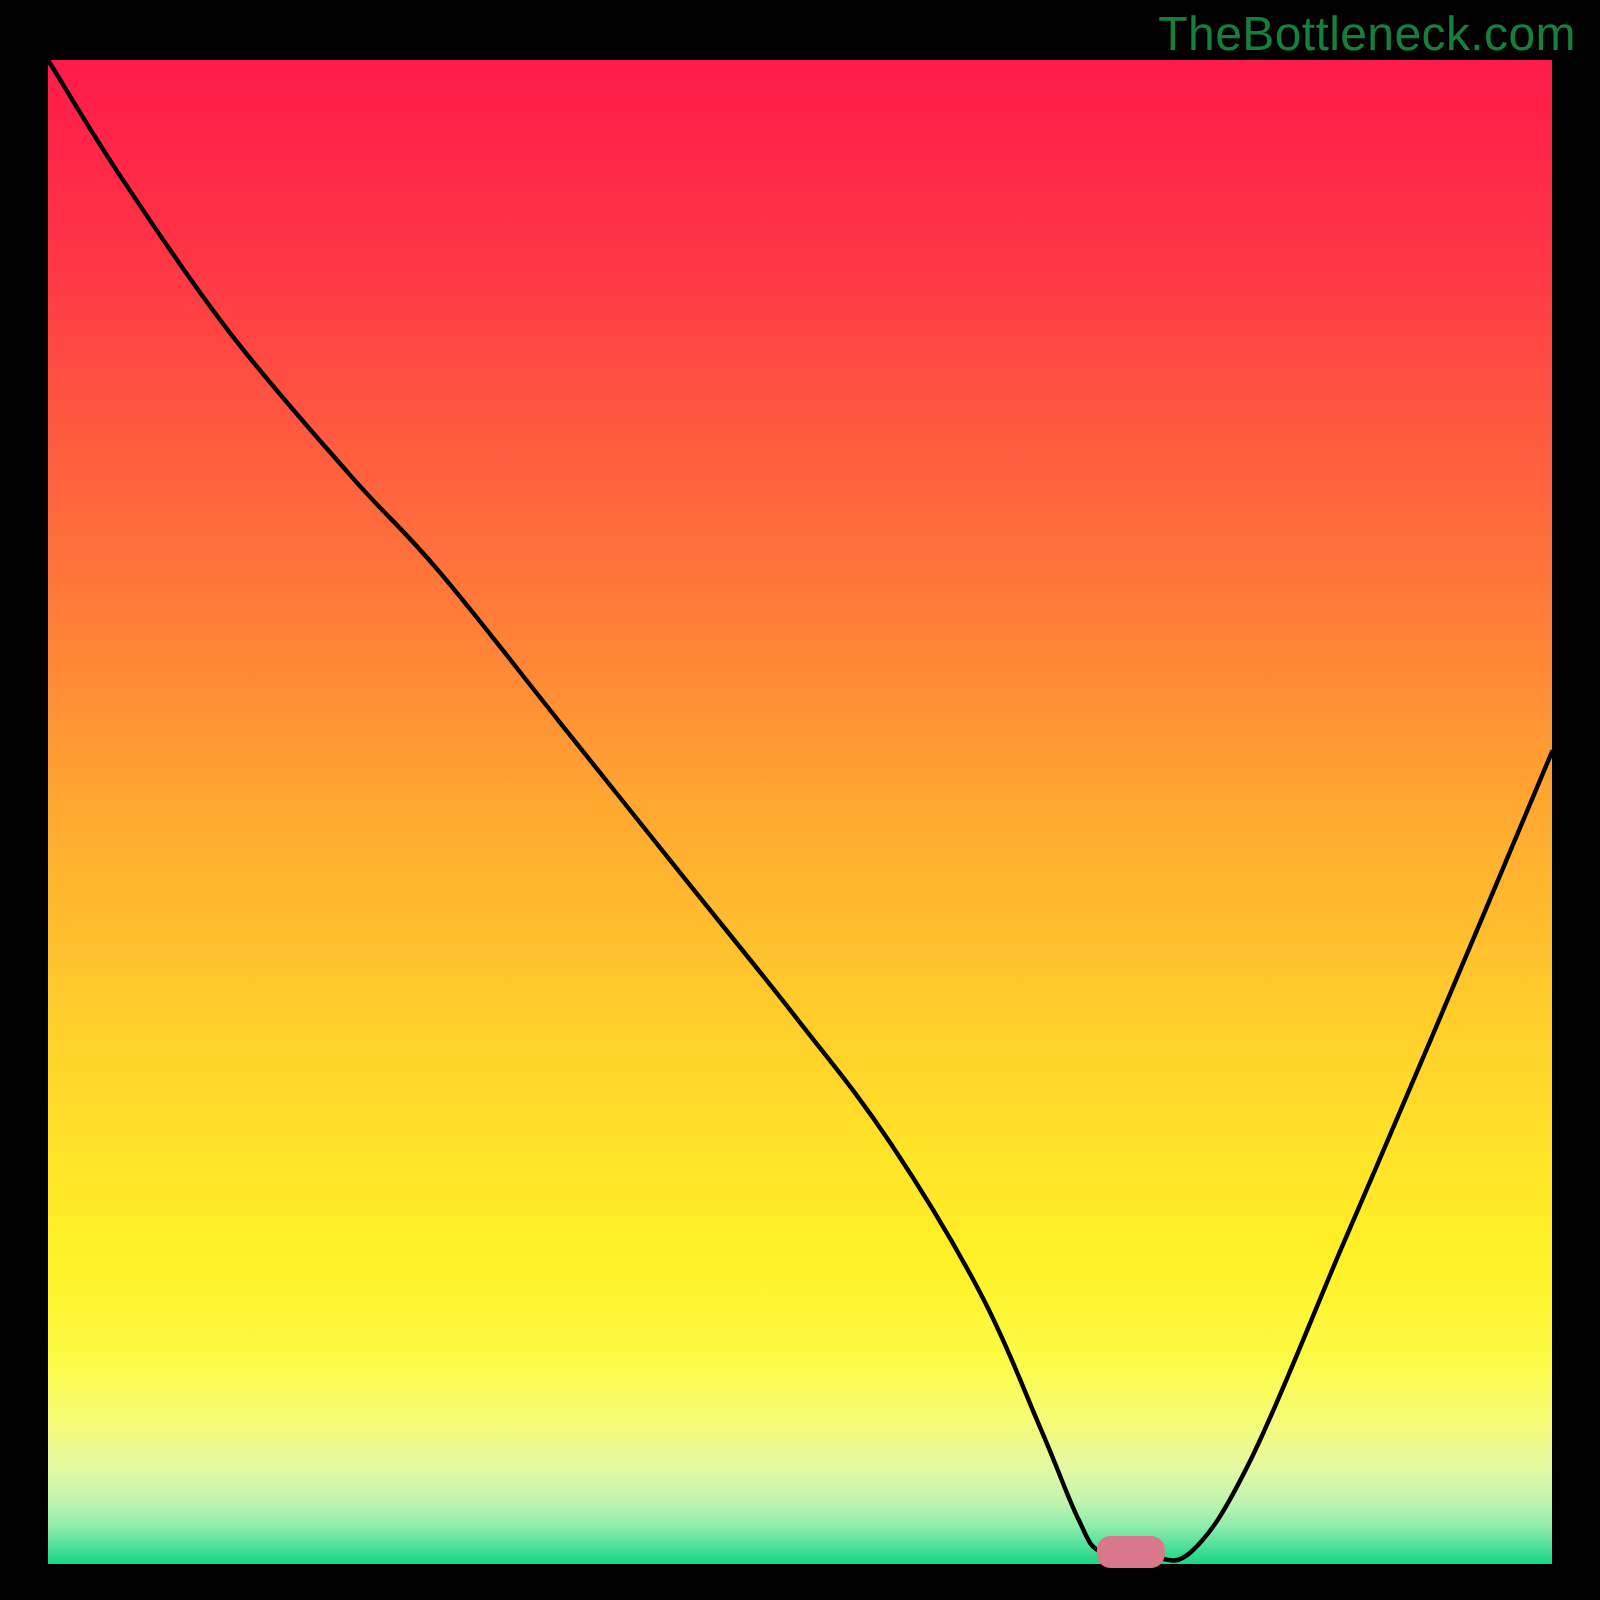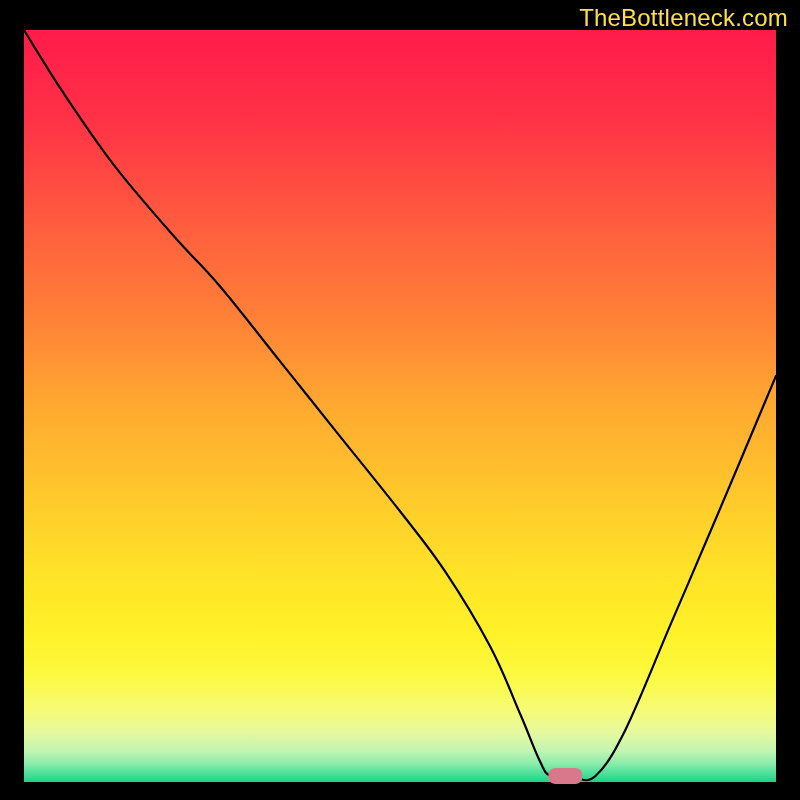--- a/index.html
+++ b/index.html
@@ -16,21 +16,21 @@
     left: 0;
     top: 0;
     width: 800px;
     height: 800px;
     background: #000;
   }
   .watermark {
     position: absolute;
     top: 4px;
     right: 12px;
-    color: #fde047;
+    color: #15803d;
     font-size: 24px;
     font-weight: 400;
     letter-spacing: 0.2px;
     user-select: none;
   }
   .plot {
     position: absolute;
     left: 24px;
     top: 30px;
     width: 752px;

